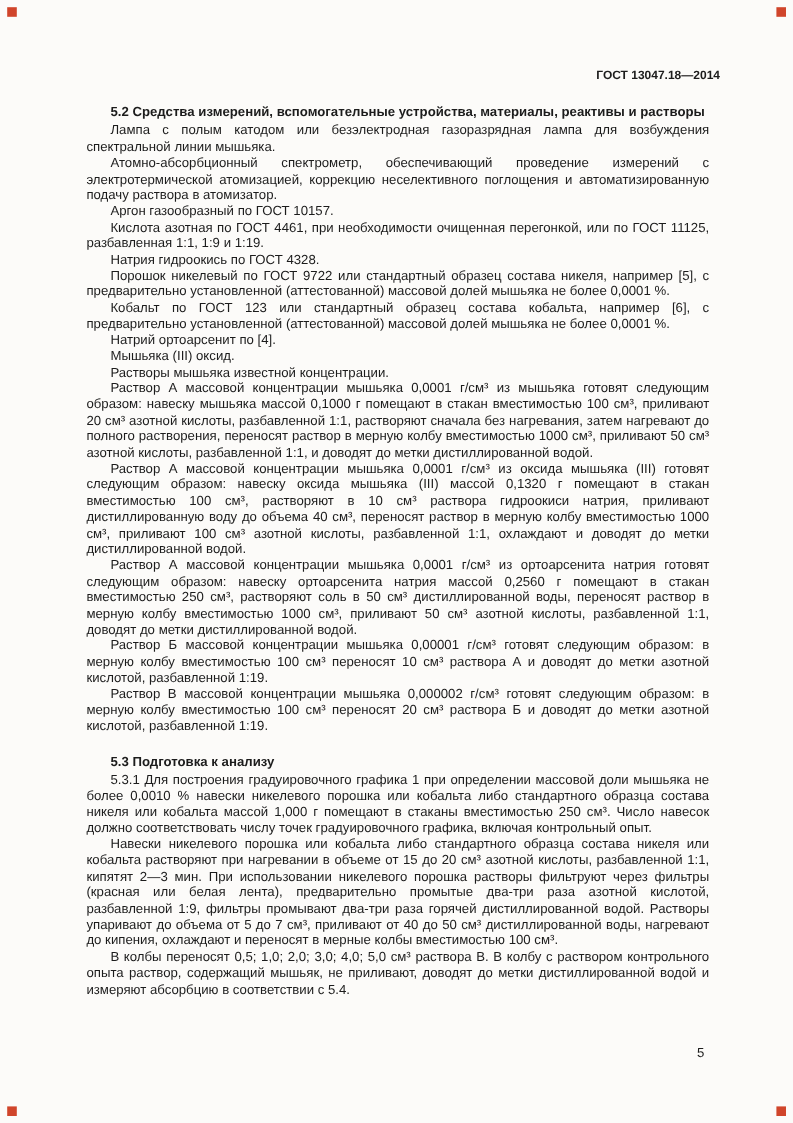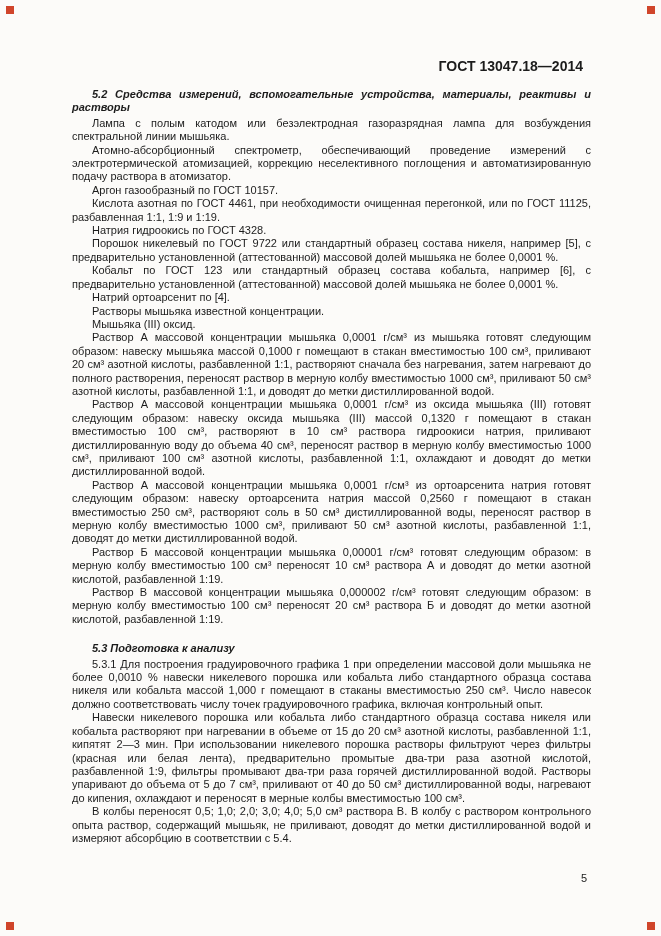--- a/index.html
+++ b/index.html
@@ -22,43 +22,42 @@
     background: var(--corner_mark, #d0452b);
   }
   .corner-mark.tl { top: 6px; left: 6px; }
   .corner-mark.tr { top: 6px; right: 6px; }
   .corner-mark.bl { bottom: 6px; left: 6px; }
   .corner-mark.br { bottom: 6px; right: 6px; }
 
   .running-header {
     position: absolute;
     top: 58px;
-    left: 64px;
+    left: 81px;
     width: 519px;
     text-align: right;
-    font-size: 14px;
+    font-size: 10px;
     font-weight: bold;
   }
   .content {
     position: absolute;
     top: 88px;
     left: 72px;
     width: 519px;
     font-size: 11px;
     line-height: 13.4px;
     text-align: justify;
   }
   .content p {
     margin: 0;
     text-indent: 20px;
   }
   .content p.heading {
     font-weight: bold;
     margin: 16px 0 2px 0;
-    font-style: italic;
   }
   .content p.heading:first-child {
     margin-top: 0;
   }
   .page-number {
     position: absolute;
     top: 872px;
     left: 72px;
     width: 515px;
     text-align: right;
@@ -80,22 +79,22 @@
   <div class="content">
     <p class="heading">5.2  Средства измерений, вспомогательные устройства, материалы, реактивы и растворы</p>
     <p>Лампа с полым катодом или безэлектродная газоразрядная лампа для возбуждения спектральной линии мышьяка.</p>
     <p>Атомно-абсорбционный спектрометр, обеспечивающий проведение измерений с электротермической атомизацией, коррекцию неселективного поглощения и автоматизированную подачу раствора в атомизатор.</p>
     <p>Аргон газообразный по ГОСТ 10157.</p>
     <p>Кислота азотная по ГОСТ 4461, при необходимости очищенная перегонкой, или по ГОСТ 11125, разбавленная 1:1, 1:9 и 1:19.</p>
     <p>Натрия гидроокись по ГОСТ 4328.</p>
     <p>Порошок никелевый по ГОСТ 9722 или стандартный образец состава никеля, например [5], с предварительно установленной (аттестованной) массовой долей мышьяка не более 0,0001 %.</p>
     <p>Кобальт по ГОСТ 123 или стандартный образец состава кобальта, например [6], с предварительно установленной (аттестованной) массовой долей мышьяка не более 0,0001 %.</p>
     <p>Натрий ортоарсенит по [4].</p>
+    <p>Мышьяка (III) оксид.</p>
     <p>Растворы мышьяка известной концентрации.</p>
-    <p>Мышьяка (III) оксид.</p>
     <p>Раствор А массовой концентрации мышьяка 0,0001 г/см³ из мышьяка готовят следующим образом: навеску мышьяка массой 0,1000 г помещают в стакан вместимостью 100 см³, приливают 20 см³ азотной кислоты, разбавленной 1:1, растворяют сначала без нагревания, затем нагревают до полного растворения, переносят раствор в мерную колбу вместимостью 1000 см³, приливают 50 см³ азотной кислоты, разбавленной 1:1, и доводят до метки дистиллированной водой.</p>
     <p>Раствор А массовой концентрации мышьяка 0,0001 г/см³ из оксида мышьяка (III) готовят следующим образом: навеску оксида мышьяка (III) массой 0,1320 г помещают в стакан вместимостью 100 см³, растворяют в 10 см³ раствора гидроокиси натрия, приливают дистиллированную воду до объема 40 см³, переносят раствор в мерную колбу вместимостью 1000 см³, приливают 100 см³ азотной кислоты, разбавленной 1:1, охлаждают и доводят до метки дистиллированной водой.</p>
     <p>Раствор А массовой концентрации мышьяка 0,0001 г/см³ из ортоарсенита натрия готовят следующим образом: навеску ортоарсенита натрия массой 0,2560 г помещают в стакан вместимостью 250 см³, растворяют соль в 50 см³ дистиллированной воды, переносят раствор в мерную колбу вместимостью 1000 см³, приливают 50 см³ азотной кислоты, разбавленной 1:1, доводят до метки дистиллированной водой.</p>
     <p>Раствор Б массовой концентрации мышьяка 0,00001 г/см³ готовят следующим образом: в мерную колбу вместимостью 100 см³ переносят 10 см³ раствора А и доводят до метки азотной кислотой, разбавленной 1:19.</p>
     <p>Раствор В массовой концентрации мышьяка 0,000002 г/см³ готовят следующим образом: в мерную колбу вместимостью 100 см³ переносят 20 см³ раствора Б и доводят до метки азотной кислотой, разбавленной 1:19.</p>
     <p class="heading">5.3  Подготовка к анализу</p>
     <p>5.3.1 Для построения градуировочного графика 1 при определении массовой доли мышьяка не более 0,0010 % навески никелевого порошка или кобальта либо стандартного образца состава никеля или кобальта массой 1,000 г помещают в стаканы вместимостью 250 см³. Число навесок должно соответствовать числу точек градуировочного графика, включая контрольный опыт.</p>
     <p>Навески никелевого порошка или кобальта либо стандартного образца состава никеля или кобальта растворяют при нагревании в объеме от 15 до 20 см³ азотной кислоты, разбавленной 1:1, кипятят 2—3 мин. При использовании никелевого порошка растворы фильтруют через фильтры (красная или белая лента), предварительно промытые два-три раза азотной кислотой, разбавленной 1:9, фильтры промывают два-три раза горячей дистиллированной водой. Растворы упаривают до объема от 5 до 7 см³, приливают от 40 до 50 см³ дистиллированной воды, нагревают до кипения, охлаждают и переносят в мерные колбы вместимостью 100 см³.</p>
     <p>В колбы переносят 0,5; 1,0; 2,0; 3,0; 4,0; 5,0 см³ раствора В. В колбу с раствором контрольного опыта раствор, содержащий мышьяк, не приливают, доводят до метки дистиллированной водой и измеряют абсорбцию в соответствии с 5.4.</p>
   </div>

